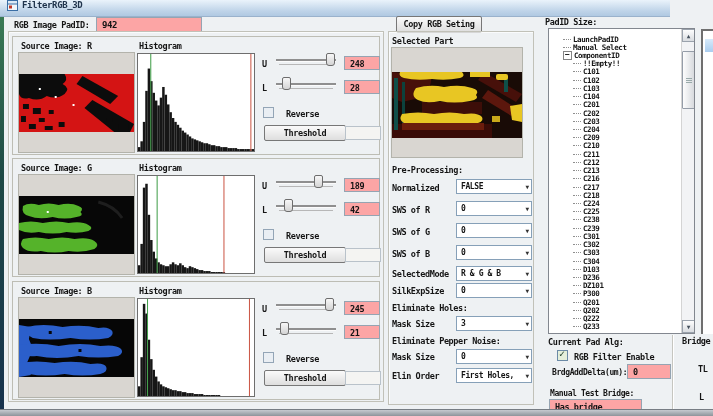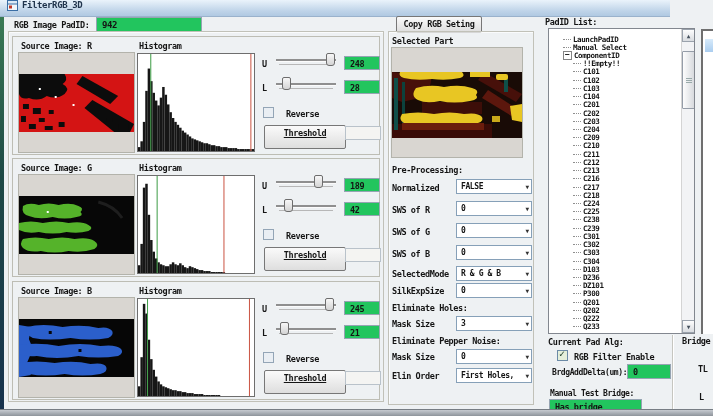--- a/index.html
+++ b/index.html
@@ -23,21 +23,21 @@
   .app-icon { width:11px; height:11px; margin-left:7px; }
 
   
   .left-strip { left:0; top:17px; width:4px; height:399px;
     background:linear-gradient(#3a7a55,#1f4a46 40%,#17324e); }
   .bottom-strip { left:0; top:409px; width:713px; height:7px;
     background:linear-gradient(#c6cad0,#8e949b); border-top:1px solid #777d84; }
 
   
   .gbox { border:1px solid #c1c1b8; box-shadow:1px 1px 0 rgba(255,255,255,.7) inset; }
-  .tb { background:#22c55e; border:1px solid #95a4b2; font-size:8.5px; padding:2px 0 0 5px; }
+  .tb { background:#fca5a5; border:1px solid #95a4b2; font-size:8.5px; padding:2px 0 0 5px; }
   .btn { background:linear-gradient(#fafafa,#dedede); border:1px solid #777;
          border-radius:2px; text-align:center; font-size:8.5px; padding-top:2px; }
   .lbl { white-space:nowrap; }
   .cbox { width:11px; height:11px; background:#e9eef3; border:1px solid #93a5b6;
           display:inline-block; position:relative; }
   .cbox.checked { background:#e4efdb; border-color:#6b8aa6; }
   .cbox .ck { position:absolute; left:1px; top:-3px; font-size:10px; color:#2d4a35; }
   .dd { background:#fff; border:1px solid #86a0b8; position:relative; font-size:8px; padding:2px 0 0 4px; }
   .dd .arr { position:absolute; right:2px; top:3px; font-size:6px; color:#333; letter-spacing:0; }
 
@@ -57,21 +57,21 @@
     box-shadow:0 1px 0 #fbfbfb; }
   .slider .track2 { position:absolute; left:3px; top:11px; width:54px; height:1px; background:#b7b7b7; }
   .slider .thumb { position:absolute; top:0px; width:9px; height:13px;
     background:linear-gradient(#f7f7f7,#d4d4d4); border:1px solid #6d6d6d; border-radius:2px 2px 3px 3px; }
   .u-lab { left:249px; top:22px; } .l-lab { left:249px; top:46px; }
   .u-slider { left:263px; top:16px; } .l-slider { left:263px; top:40px; }
   .u-box { left:331px; top:19px; width:36px; height:14px; }
   .l-box { left:331px; top:43px; width:36px; height:14px; }
   .rev-cb { left:250px; top:70px; }
   .rev-lab { left:273px; top:72px; }
-  .thr-btn { left:251px; top:88px; width:82px; height:24px;text-decoration:underline; }
+  .thr-btn { left:251px; top:88px; width:82px; height:16px; }
   .thr-aux { left:332px; top:89px; width:36px; height:14px; background:#f4f4f2; border:1px solid #b9c2ca; }
 
   
   .midbox { left:388px; top:31px; width:146px; height:374px; }
   .sel-imgframe { left:391px; top:47px; width:132px; height:111px;
     background:#d9d6d1; border:1px solid #b3b3ab; }
   .sel-art { position:absolute; left:0; top:24px; width:130px; height:66px; display:block; }
   #midflow { left:390px; top:162px; width:142px; height:243px; }
   .sect { font-size:8.5px; margin:3px 0 2px 2px; height:11px; white-space:nowrap; }
   .prow { position:relative; height:22px; }
@@ -144,21 +144,21 @@
     <rect x="2" y="5.5" width="3" height="3" fill="#c03a2b"></rect>
   </svg>
   <span class="title-text">FilterRGB_3D</span>
 </div>
 
 <div class="abs left-strip"></div>
 
 <span class="abs lbl hdr-padlbl">RGB Image PadID:</span>
 <div class="abs tb hdr-padbox">942</div>
 <div class="abs btn copy-btn">Copy RGB Seting</div>
-<span class="abs lbl padlist-lbl">PadID List:</span>
+<span class="abs lbl padlist-lbl">PadID Size:</span>
 
 
 <div class="abs gbox" style="left:8px;top:31px;width:376px;height:371px;"></div>
 <div class="abs" id="channels-host">
   <div class="ch-panel">
     <span class="abs lbl" style="left:8px;top:4px;">Source Image: R</span>
     <div class="imgframe">
       <svg class="ch-art" viewBox="0 0 116 58" preserveAspectRatio="none">
           <rect width="116" height="58" fill="#d41414"></rect>
           <path d="M0,0 L46,0 Q50,6 44,10 Q52,14 46,20 Q38,26 28,22 Q20,28 10,24 Q2,26 0,20 Z" fill="#0c0c0c"></path>

